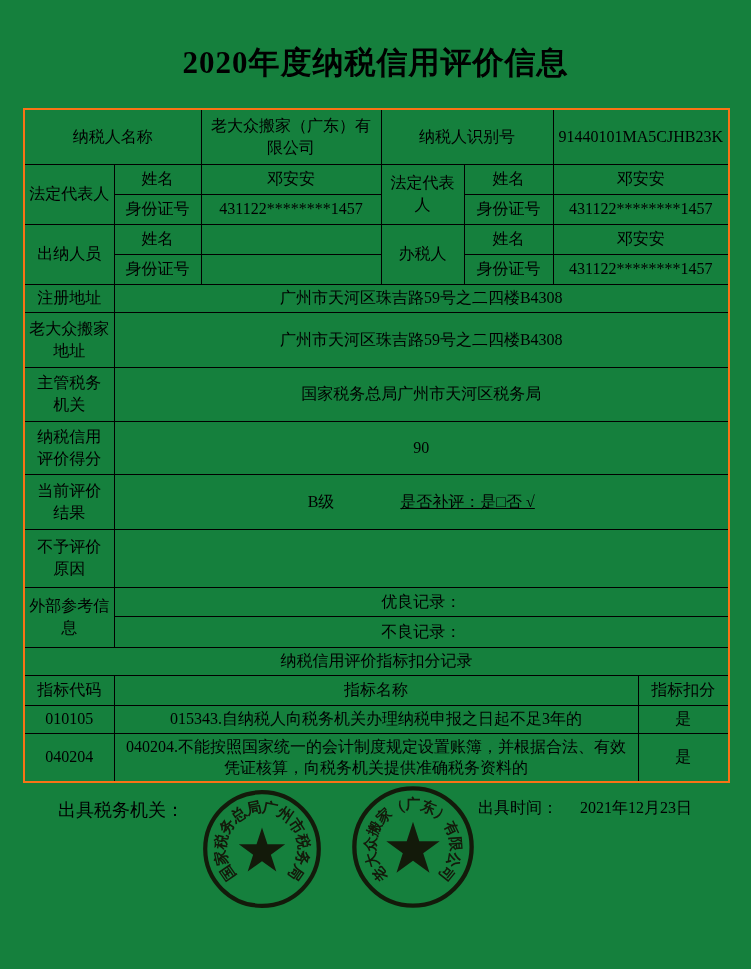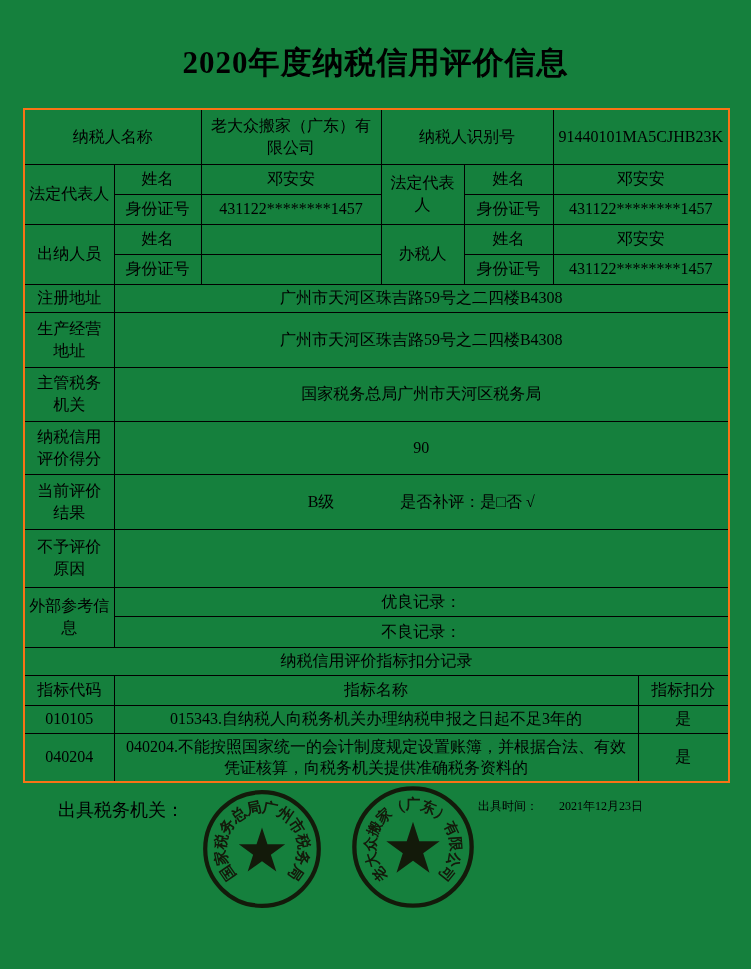--- a/index.html
+++ b/index.html
@@ -21,27 +21,27 @@
     border-collapse:collapse; table-layout:fixed;
     font-size:16px; border:2px solid #f97316;
   }
   table.doc td {
     border:1px solid #000;
     text-align:center; vertical-align:middle;
     padding:1px 4px; line-height:1.35; overflow:hidden;
   }
   td.pre { white-space:pre-line; }
   td.left { text-align:left; padding-left:5px; }
-  .grade-gap { display:inline-block; margin-left:62px; }
+  .grade-gap { display:inline-block; margin-left:62px;text-decoration:underline; }
 
   .footer-issuer {
     position:absolute; left:58px; top:798px; font-size:18px;
   }
   .footer-time {
-    position:absolute; left:478px; top:798px; font-size:12px;
+    position:absolute; left:478px; top:798px; font-size:16px;
   }
   .footer-time .val { margin-left:18px; }
 
   .stamp {
     position:absolute; mix-blend-mode:multiply; opacity:.93; pointer-events:none;
   }
   .stamp svg { display:block; width:100%; height:100%; }
   #stamp-bureau  { left:201px; top:788px; width:122px; height:122px; }
   #stamp-company { left:350px; top:784px; width:126px; height:126px; }
 </style>
@@ -96,21 +96,21 @@
         <td>身份证号</td>
         <td></td>
         <td>身份证号</td>
         <td colspan="2">431122********1457</td>
       </tr>
       <tr style="height:28px">
         <td>注册地址</td>
         <td colspan="6">广州市天河区珠吉路59号之二四楼B4308</td>
       </tr>
       <tr style="height:55px">
-        <td class="pre">生产经营
+        <td class="pre">老大众搬家
 地址</td>
         <td colspan="6">广州市天河区珠吉路59号之二四楼B4308</td>
       </tr>
       <tr style="height:54px">
         <td class="pre">主管税务
 机关</td>
         <td colspan="6">国家税务总局广州市天河区税务局</td>
       </tr>
       <tr style="height:53px">
         <td class="pre">纳税信用

